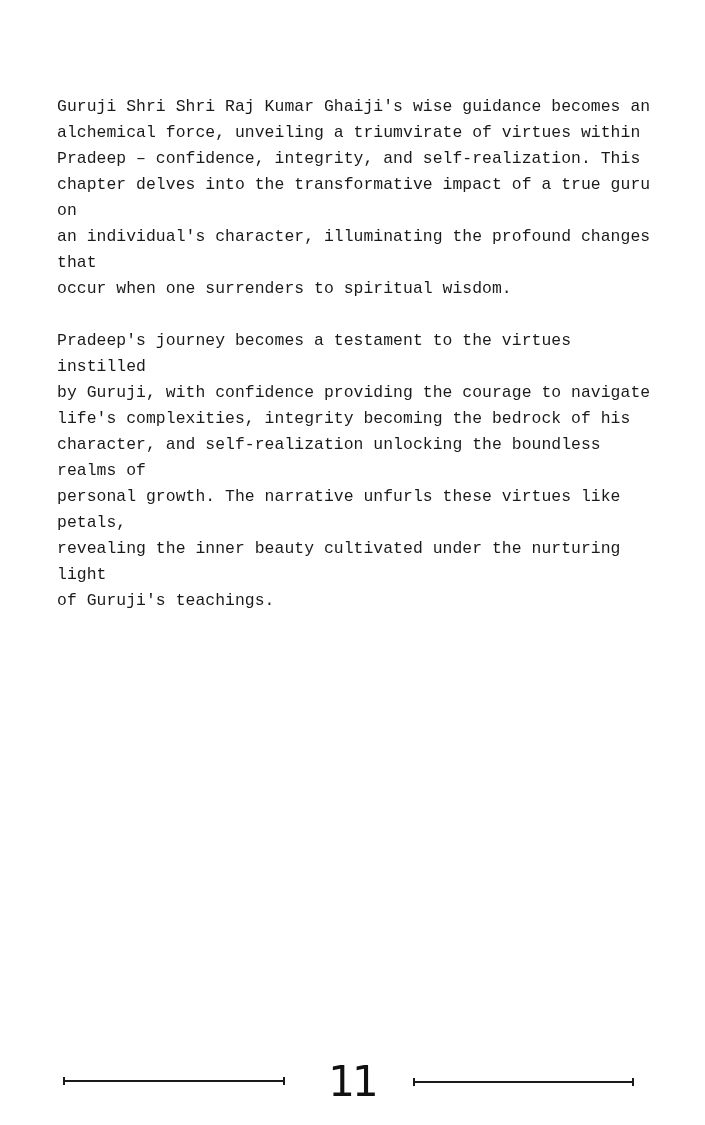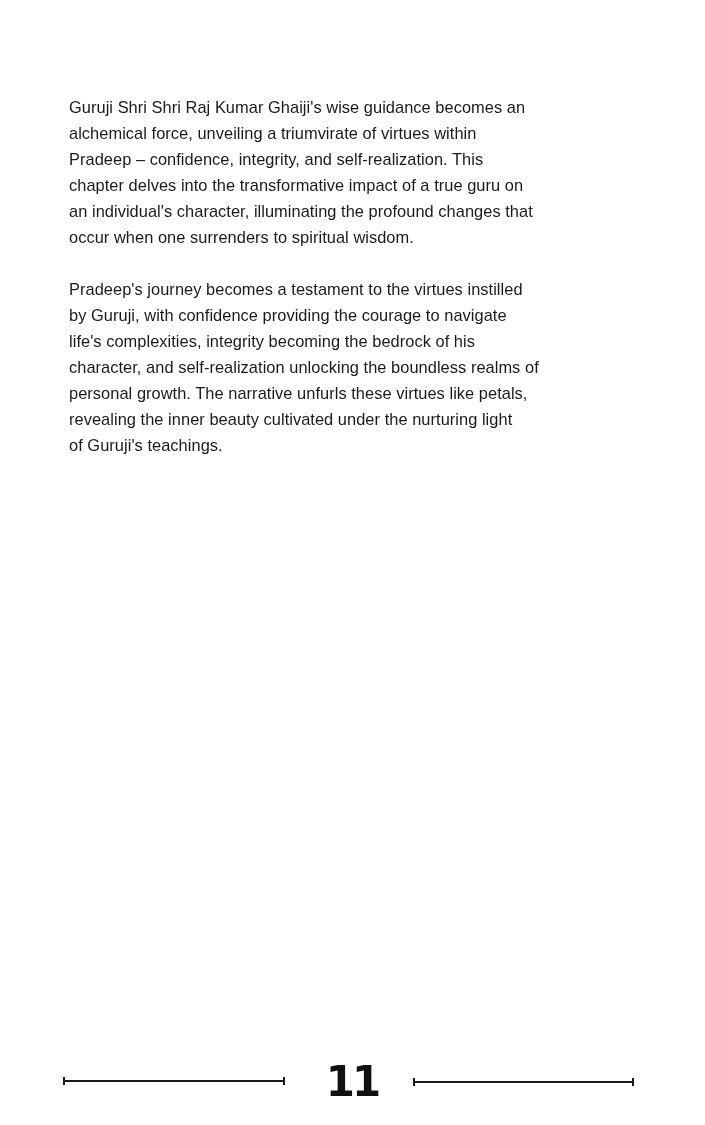--- a/index.html
+++ b/index.html
@@ -9,24 +9,24 @@
     }
     body {
       width: 705px;
       height: 1125px;
       position: relative;
       overflow: hidden;
       color: #1a1a1a;
     }
     .page-body {
       position: absolute;
-      left: 69px;
+      left: 57px;
       top: 94px;
       width: 600px;
-      font-family: Liberation Sans, sans-serif;
+      font-family: Liberation Mono, monospace;
       font-size: 16.4px;
       line-height: 26px;
       letter-spacing: 0.05px;
     }
     .para {
       margin: 0 0 26px 0;
       white-space: pre-line;
     }
     .footer {
       position: absolute;
@@ -53,21 +53,21 @@
     .rule::after { right: 0; }
     .rule-left { left: 63px; width: 222px; }
     .rule-right { left: 413px; width: 221px; top: 23px; }
     .page-number {
       position: absolute;
       left: 322px;
       width: 60px;
       top: 0px;
       text-align: center;
       font-family: "DejaVu Sans", "Liberation Sans", sans-serif;
-      font-weight: bold;
+      font-weight: normal;
       font-size: 42px;
       line-height: 48px;
       letter-spacing: -3px;
       color: #111111;
     }
   </style>
 </head>
 <body>
 
 <div class="page-body">

